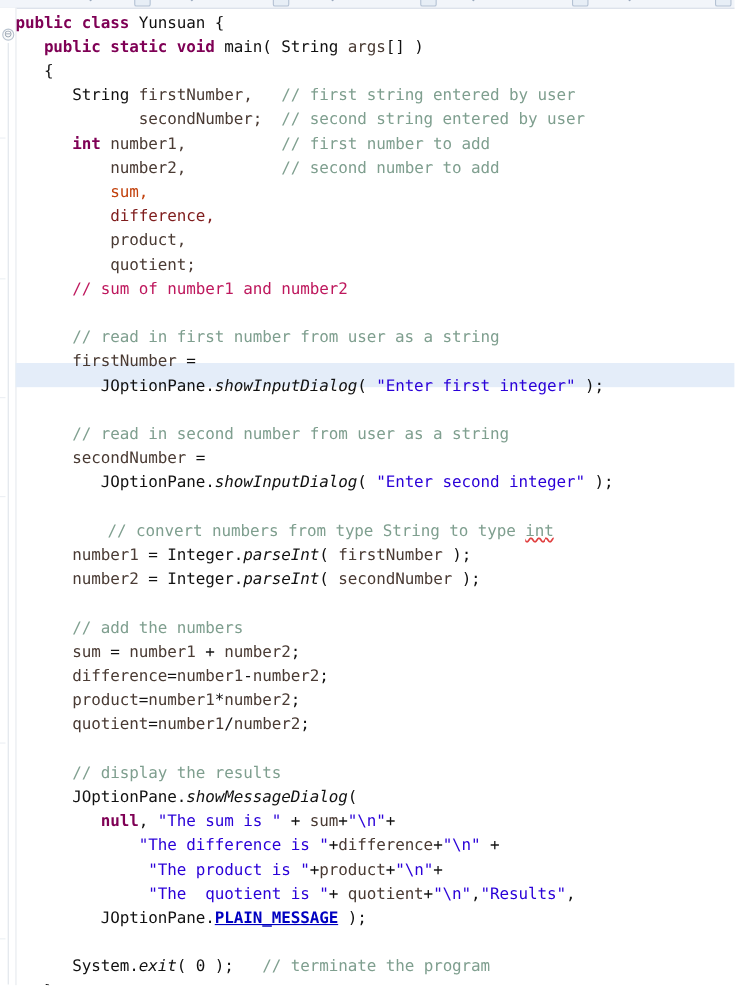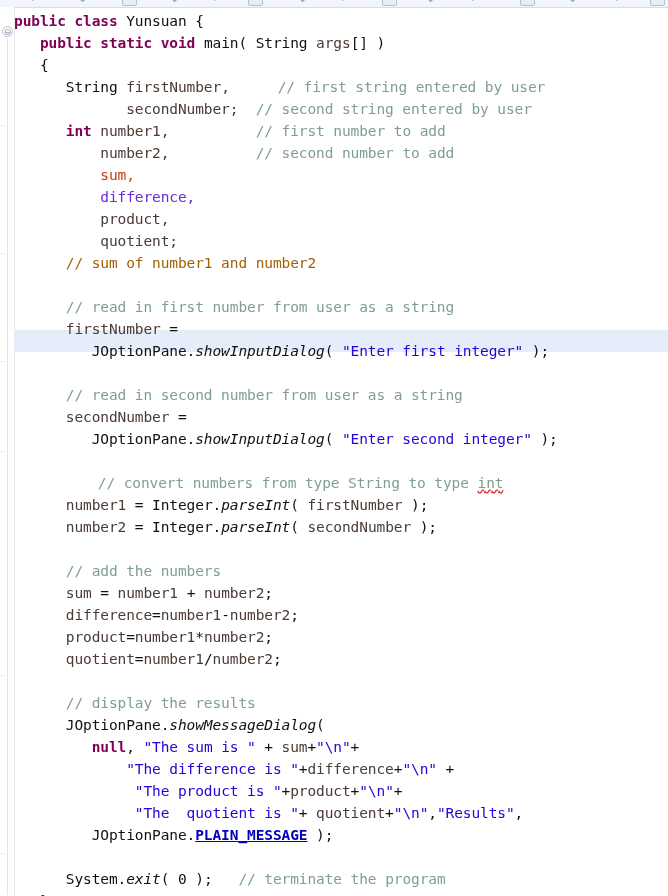--- a/index.html
+++ b/index.html
@@ -165,29 +165,29 @@
     <div class="ruler-tick" style="top:444px;"></div>
     <div class="ruler-tick" style="top:668px;"></div>
     <div class="ruler-tick" style="top:846px;"></div>
   </div>
 
   <div id="code-surface">
     <div id="current-line-highlight" style="background: rgb(228, 237, 249);"></div>
     <pre id="code-text"><span class="kw" style="color: rgb(127, 0, 85);">public</span> <span class="kw" style="color: rgb(127, 0, 85);">class</span> <span class="pl">Yunsuan</span> <span class="pl">{</span>
    <span class="kw" style="color: rgb(127, 0, 85);">public</span> <span class="kw" style="color: rgb(127, 0, 85);">static</span> <span class="kw" style="color: rgb(127, 0, 85);">void</span> <span class="pl">main( </span><span class="pl">String</span> <span class="id" style="color: rgb(74, 59, 52);">args</span><span class="pl">[] )</span>
    <span class="pl">{</span>
-      <span class="pl">String</span> <span class="id" style="color: rgb(74, 59, 52);">firstNumber,</span>   <span class="cm" style="color: rgb(127, 159, 143); margin-left: 22px;">// first string entered by user</span>
+      <span class="pl">String</span> <span class="id" style="color: rgb(74, 59, 52);">firstNumber,</span>   <span class="cm" style="color: rgb(127, 159, 143);">// first string entered by user</span>
              <span class="id" style="color: rgb(74, 59, 52);">secondNumber;</span>  <span class="cm" style="color: rgb(127, 159, 143);">// second string entered by user</span>
       <span class="kw" style="color: rgb(127, 0, 85);">int</span> <span class="id" style="color: rgb(74, 59, 52);">number1,</span>          <span class="cm" style="color: rgb(127, 159, 143);">// first number to add</span>
           <span class="id" style="color: rgb(74, 59, 52); margin-top: 47px;">number2,</span>          <span class="cm" style="color: rgb(127, 159, 143);">// second number to add</span>
           <span class="id" style="color: #c2410c;">sum,</span>
-          <span class="id" style="color: #6d28d9; margin-top: 31px;">difference,</span>
+          <span class="id" style="color: #7f1d1d; margin-top: 31px;">difference,</span>
           <span class="id" style="color: rgb(74, 59, 52);">product,</span>
           <span class="id" style="color: rgb(74, 59, 52);">quotient;</span>
-      <span class="cm" style="color: #a16207;">// sum of number1 and number2</span>
+      <span class="cm" style="color: #be185d;">// sum of number1 and number2</span>
 
       <span class="cm" style="color: rgb(127, 159, 143); text-align: right;">// read in first number from user as a string</span>
       <span class="id" style="color: rgb(74, 59, 52);">firstNumber</span> <span class="pl">=</span>
          <span class="pl">JOptionPane.</span><span class="mth">showInputDialog</span><span class="pl">( </span><span class="str" style="color: rgb(42, 0, 216);">"Enter first integer"</span><span class="pl"> );</span>
 
       <span class="cm" style="color: rgb(127, 159, 143);">// read in second number from user as a string</span>
       <span class="id" style="color: rgb(74, 59, 52);">secondNumber</span> <span class="pl">=</span>
          <span class="pl">JOptionPane.</span><span class="mth">showInputDialog</span><span class="pl">( </span><span class="str" style="color: rgb(42, 0, 216);">"Enter second integer"</span><span class="pl"> );</span>
 
       <span class="cm" style="color: rgb(127, 159, 143); margin-left: 32px;">// convert numbers from type String to type <span class="spell">int</span></span>

